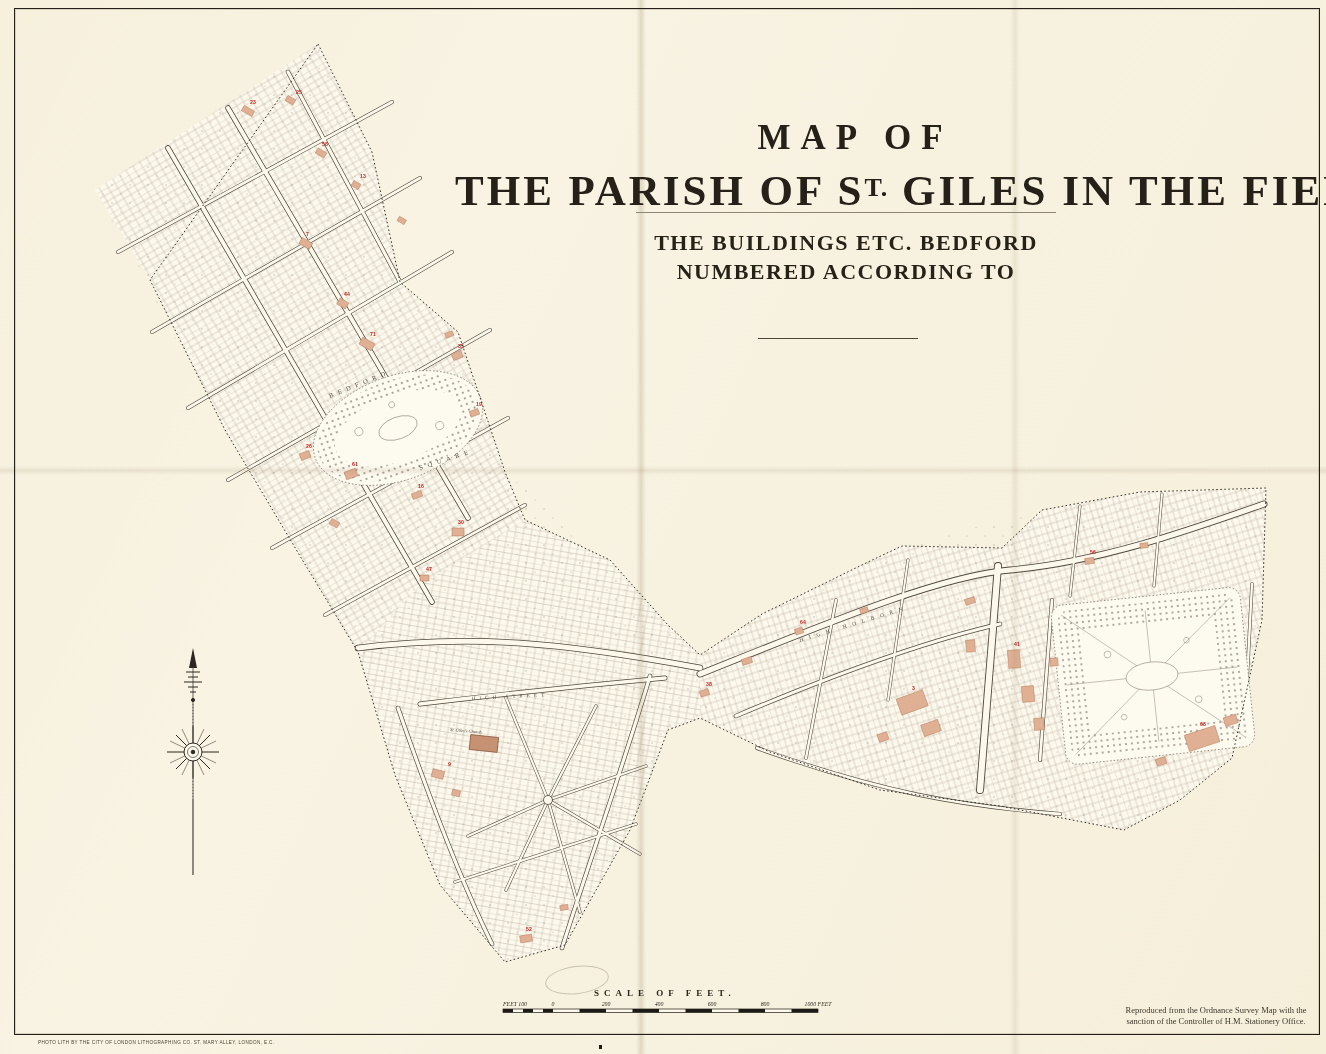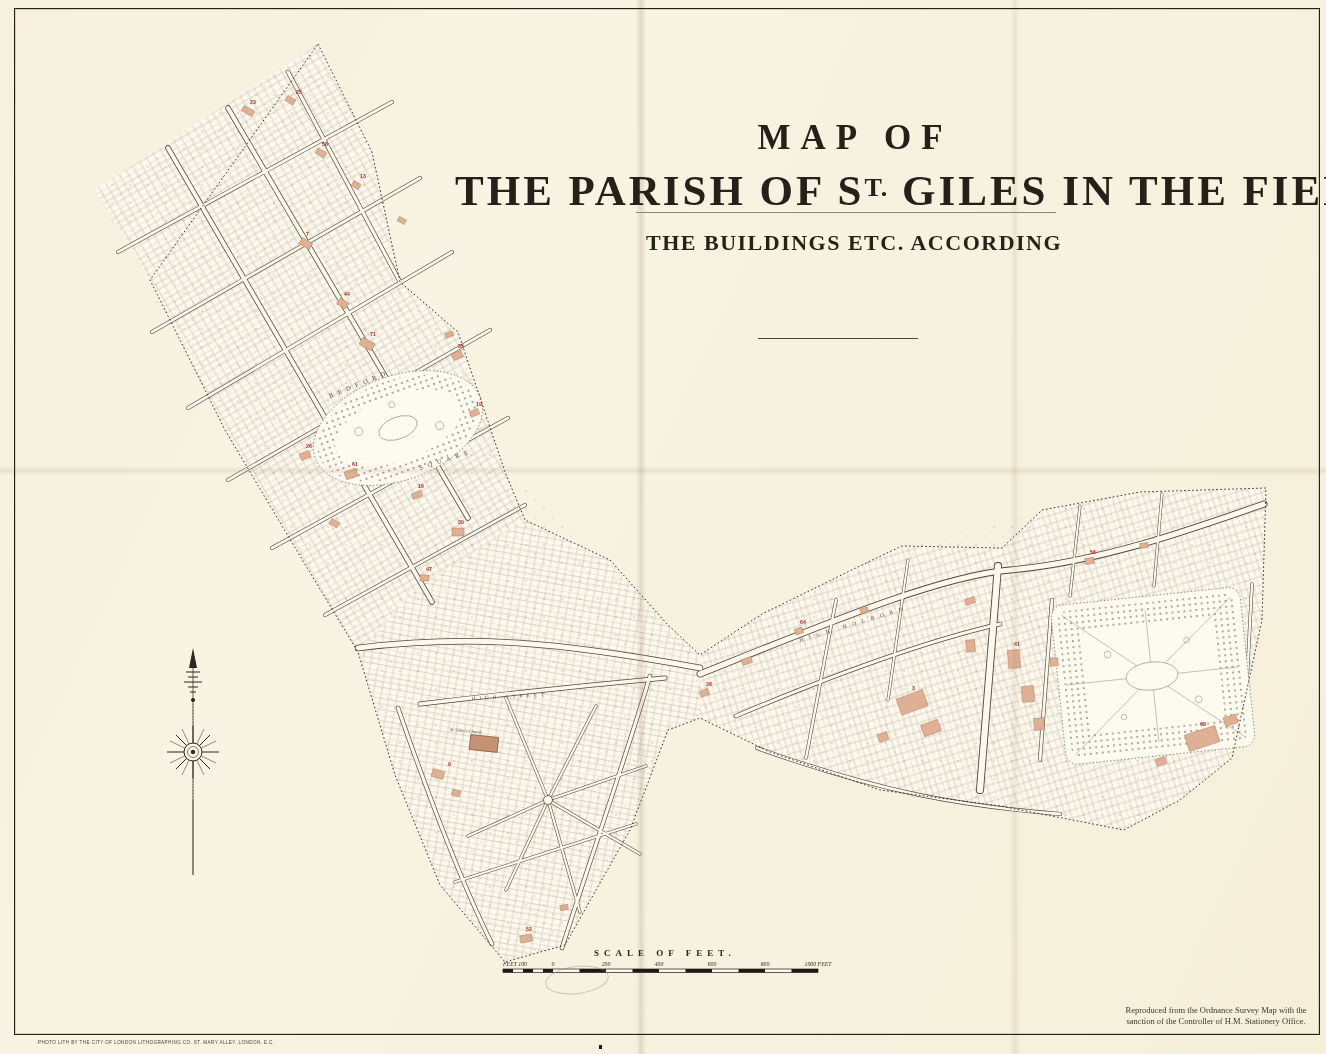--- a/index.html
+++ b/index.html
@@ -26,21 +26,21 @@
   .note-rule{position:absolute;left:758px;top:338px;width:160px;border-top:1.2px solid #4a443a;}
   
   .os-credit{position:absolute;left:1108px;top:1005px;width:216px;text-align:center;
              font-size:8.5px;line-height:10.5px;color:#3c372c;}
   .imprint{position:absolute;left:38px;top:1040px;font-size:4.6px;letter-spacing:.4px;color:#4a4436;
            font-family:"Liberation Sans",sans-serif;white-space:nowrap;}
   .sheet-bottom-tick{position:absolute;left:599px;top:1045px;width:3px;height:4px;background:#1c1913;}
   .blind-stamp{position:absolute;left:545px;top:966px;width:62px;height:26px;border:1px solid rgba(150,138,105,.45);
                border-radius:50%;transform:rotate(-7deg);}
   
-  .scale-wrap{position:absolute;left:495px;top:948px;width:340px;color:#2b2620;}
+  .scale-wrap{position:absolute;left:495px;top:988px;width:340px;color:#2b2620;}
   .scale-title{text-align:center;font-size:9px;letter-spacing:5px;font-weight:bold;}
 </style>
 </head>
 <body>
 
 <div id="stage">
 
   <svg width="1326" height="1054" viewBox="0 0 1326 1054">
     <defs>
       <pattern id="gridA" width="24" height="8" patternUnits="userSpaceOnUse" patternTransform="rotate(60)">
@@ -271,21 +271,22 @@
   <div class="crease-h" style="top:466px"></div>
 
   <div class="frame"></div>
 
   <div class="title-block">
     <div class="map-of">MAP OF</div>
     <div class="main-title"><span>THE PARISH OF S</span><sup>T.</sup><span> GILES IN THE FIELDS.</span></div>
   </div>
   <div class="title-rule"></div>
   <div class="note-block">
-    <div class="note-line">THE BUILDINGS ETC. ACCORDING</div>
+    <div class="note-line">THE BUILDINGS ETC. BEDFORD</div>
+    <div class="note-line">NUMBERED ACCORDING TO</div>
   </div>
   <div class="note-rule"></div>
 
   <div class="scale-wrap">
     <div class="scale-title">SCALE OF FEET.</div>
     <svg width="340" height="22" viewBox="0 0 340 22" style="position:static">
       <g font-family="Liberation Serif, serif" font-style="italic" font-size="5.8" fill="#2b2620" text-anchor="middle">
         <text x="20" y="8">FEET 100</text>
         <text x="58" y="8">0</text>
         <text x="111" y="8">200</text>

